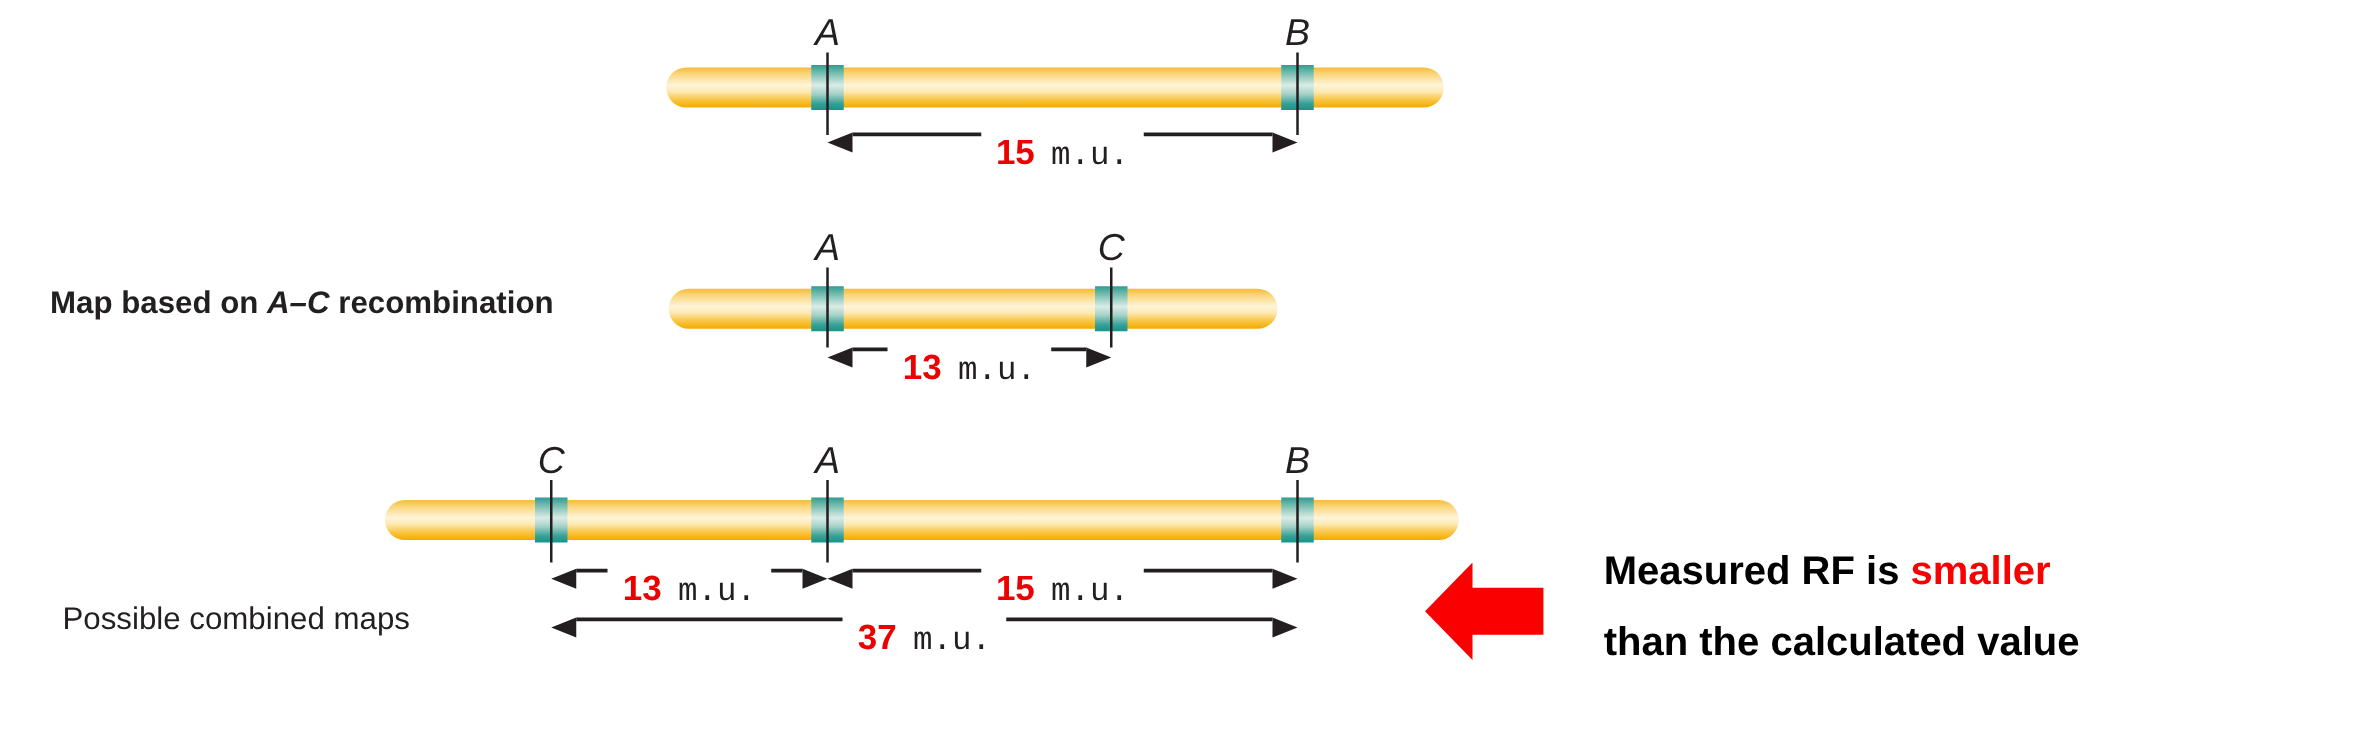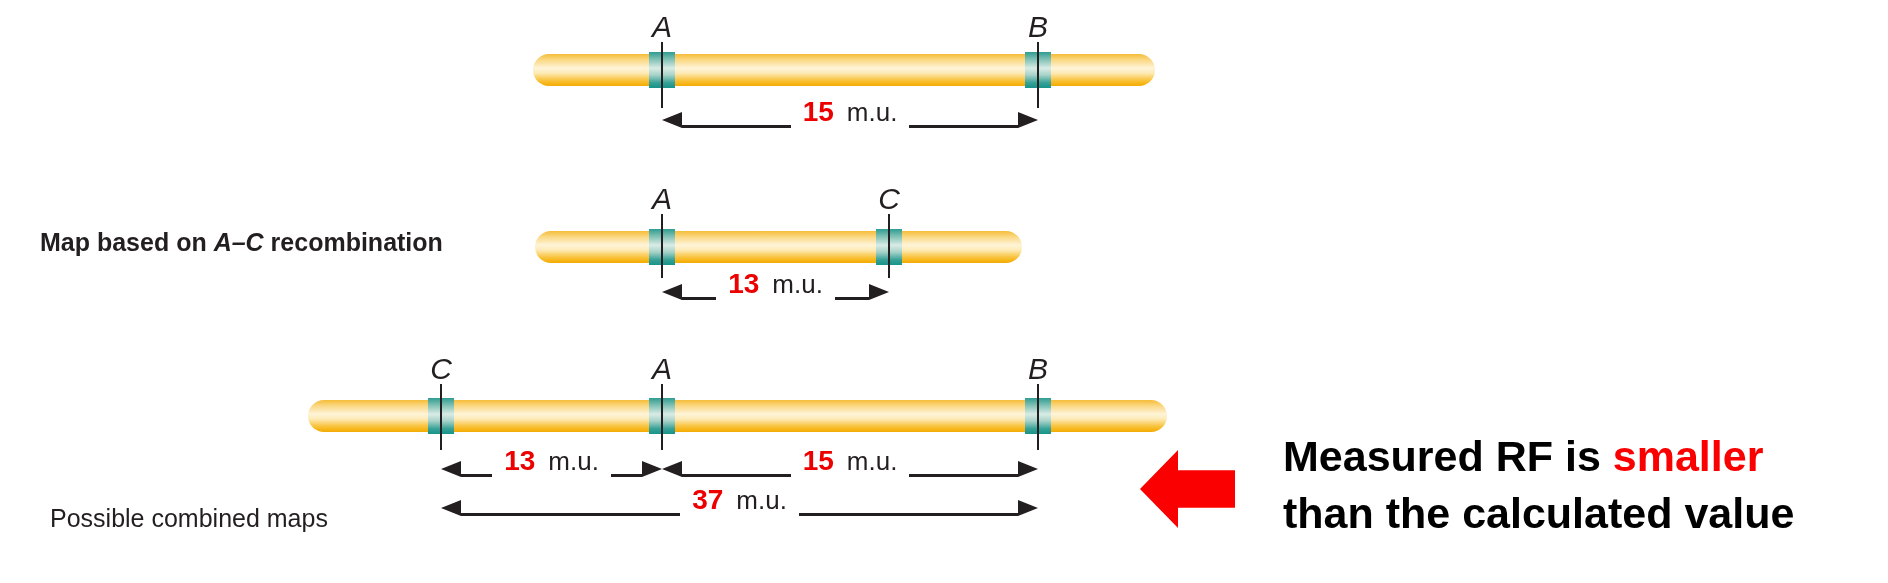--- a/index.html
+++ b/index.html
@@ -17,30 +17,30 @@
       #f9c647 80%, #f6b310 94%, #f2aa08 100%);
   }
   .band{
     width:26px;height:36px;
     background:linear-gradient(to bottom,
       #2e9c92 0%, #6fb9ac 16%, #d9ece6 45%, #a7d2c8 64%,
       #35a096 86%, #17948a 100%);
   }
   .tick{width:2px;background:#231f20;}
   .locus{font-size:30px;font-style:italic;width:44px;text-align:center;color:#231f20;}
-  .measure{display:flex;align-items:flex-end;height:22px;}
+  .measure{display:flex;align-items:flex-start;height:22px;}
   .ah{width:0;height:0;border-top:8px solid transparent;border-bottom:8px solid transparent;flex:none;}
   .ah-l{border-right:20px solid #231f20;}
   .ah-r{border-left:20px solid #231f20;}
   .mline{flex:1;height:3px;background:#231f20;}
   .mlabel{white-space:nowrap;padding:0 12px;display:flex;gap:13px;align-items:baseline;}
   .mnum{color:#ec0000;font-weight:bold;font-size:28px;}
-  .munit{color:#231f20;font-size:26px;}
+  .munit{color:#231f20;font-size:26px;font-family:Liberation Mono, monospace;}
   .block-arrow{background:#fb0000;clip-path:polygon(0 50%,40% 0,40% 26%,100% 26%,100% 74%,40% 74%,40% 100%);}
-  .annotation{font-size:43px;font-weight:bold;line-height:57px;color:#000;white-space:nowrap;}
+  .annotation{font-size:32px;font-weight:bold;line-height:57px;color:#000;white-space:nowrap;}
   .annotation .red{color:#fb0000;}
 </style>
 </head>
 <body>
 
 <div class="stage">
 
 
   <div class="abs locus" style="left:640px;top:10px;">A</div>
   <div class="abs locus" style="left:1016px;top:10px;">B</div>
@@ -77,21 +77,21 @@
     <span class="ah ah-l"></span>
     <span class="mline"></span>
     <span class="mlabel">
       <span class="mnum">13</span>
       <span class="munit">m.u.</span>
     </span>
     <span class="mline"></span>
     <span class="ah ah-r"></span>
   </div>
 
-  <div class="abs row-label" style="left:50px;top:504px;"><span>Possible combined maps</span></div>
+  <div class="abs row-label" style="left:50px;top:481px;"><span>Possible combined maps</span></div>
 
   <div class="abs locus" style="left:419px;top:352px;">C</div>
   <div class="abs locus" style="left:640px;top:352px;">A</div>
   <div class="abs locus" style="left:1016px;top:352px;">B</div>
 
   <div class="abs chromosome" style="left:308px;top:400px;width:859px;height:32px;"></div>
   <div class="abs band" style="left:428px;top:398px;"></div>
   <div class="abs band" style="left:649px;top:398px;"></div>
   <div class="abs band" style="left:1025px;top:398px;"></div>
   <div class="abs tick" style="left:440px;top:384px;height:66px;"></div>

